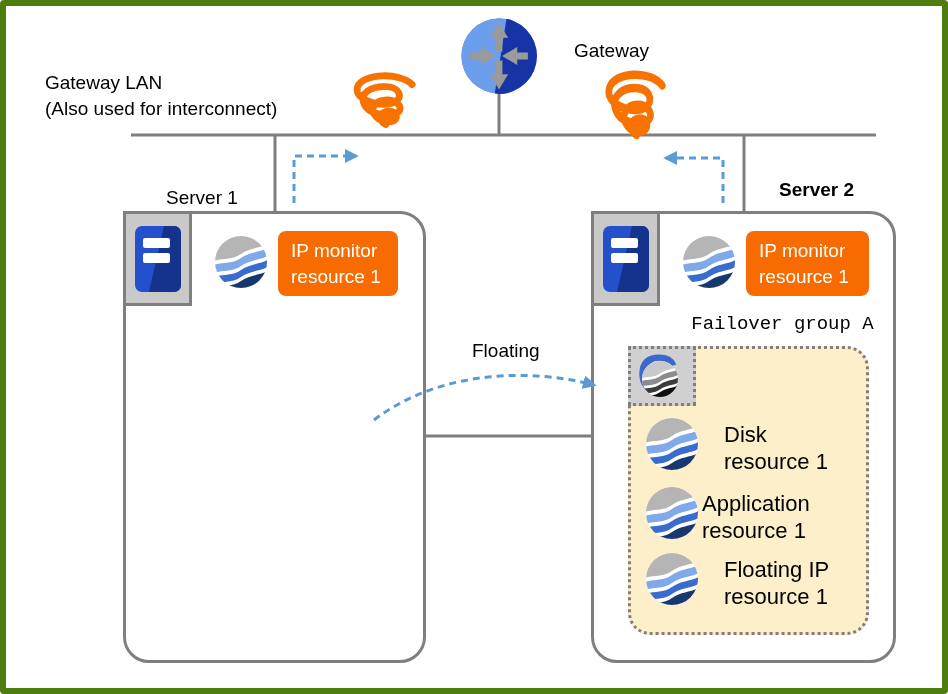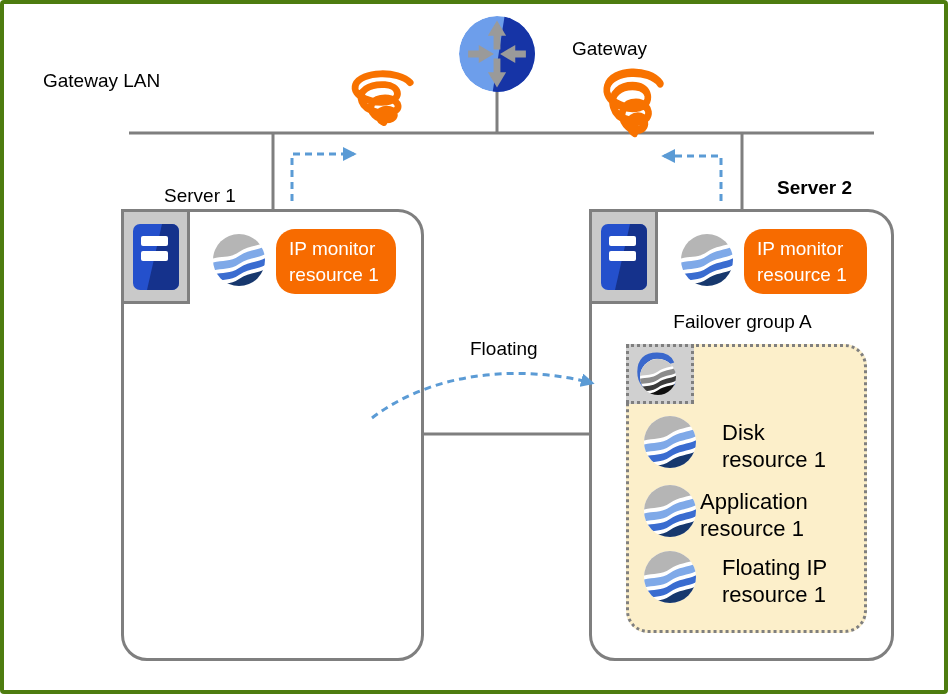--- a/index.html
+++ b/index.html
@@ -1,18 +1,18 @@
 <!DOCTYPE html>
 <html><head>
 <meta charset="utf-8">
 <style>
   html,body{margin:0;padding:0;background:#fff;}
   .canvas{
     position:relative; width:948px; height:694px; box-sizing:border-box;
-    background:#ffffff; border:4px solid #4d7c0f; border-radius:4px;
+    background:#ffffff; border:6px solid #4d7c0f; border-radius:4px;
     font-family:"Liberation Sans", sans-serif; color:#000; overflow:hidden;
   }
   .lbl{position:absolute; font-size:19px; line-height:26px; white-space:nowrap; z-index:5;}
   .server-box{
     position:absolute; background:#fff; border:3px solid #7f7f7f;
     border-radius:26px; box-sizing:border-box; z-index:1;
   }
   .sbox1{left:117px; top:205px; width:303px; height:452px;}
   .sbox2{left:585px; top:205px; width:305px; height:452px;}
   .group-box{
@@ -32,29 +32,29 @@
     background:#d0d0d0; border:3px dotted #7f7f7f; box-sizing:border-box; z-index:3;
   }
   .group-icon-g{
     position:absolute; left:6px; top:-8px; font-size:56px; font-weight:bold;
     color:#3a68cc; font-family:"Liberation Sans", sans-serif; z-index:1;
   }
   .group-icon-globe{position:absolute; left:11px; top:12px; z-index:2;}
   .globe{position:absolute; z-index:3;}
   .orange-box{
     position:absolute; width:120px; height:65px; background:#f76b00; color:#fff;
-    border-radius:19px; font-size:19px; line-height:26px; z-index:3;
+    border-radius:8px; font-size:19px; line-height:26px; z-index:3;
     display:flex; flex-direction:column; justify-content:center; padding-left:13px;
     box-sizing:border-box;
   }
   .obox1{left:272px; top:225px;}
   .obox2{left:740px; top:225px; width:123px;}
   .gateway-wrap{position:absolute; left:455px; top:12px; width:76px; height:76px; z-index:3;}
-  .grp-title{position:absolute; left:618px; top:307px; width:241px; text-align:center;
-    font-size:19px; z-index:5; white-space:nowrap;}
+  .grp-title{position:absolute; left:656px; top:307px; width:241px; text-align:center;
+    font-size:19px; z-index:5; white-space:nowrap;font-family:Liberation Mono, monospace;}
   .res-text{position:absolute; font-size:22px; line-height:27px; z-index:3;}
   .overlay{position:absolute; left:0; top:0; z-index:4; pointer-events:none;}
   .mon-text{pointer-events:none;}
 </style>
 </head>
 <body>
 
 <div class="canvas">
 
   <svg width="0" height="0" style="position:absolute" aria-hidden="true">
@@ -147,20 +147,21 @@
 
   <div class="gateway-wrap">
     <svg width="76" height="76" viewBox="0 0 100 100">
         <use href="#gateway-glyph"></use>
       </svg>
   </div>
   <div class="lbl" style="left:568px; top:32px;">Gateway</div>
 
   <div class="lbl" style="left:39px; top:64px;">
     <span>Gateway LAN</span><br>
+    <span>(Also used for interconnect)</span>
   </div>
 
   <div class="lbl" style="left:160px; top:171px;margin-top:8px;">Server 1</div>
   <div class="lbl" style="left:773px; top:171px;font-weight:bold;">Server 2</div>
 
   <div class="icon-box ibox1">
     <svg width="46" height="66" viewBox="0 0 46 66">
         <use href="#server-glyph"></use>
       </svg>
   </div>

